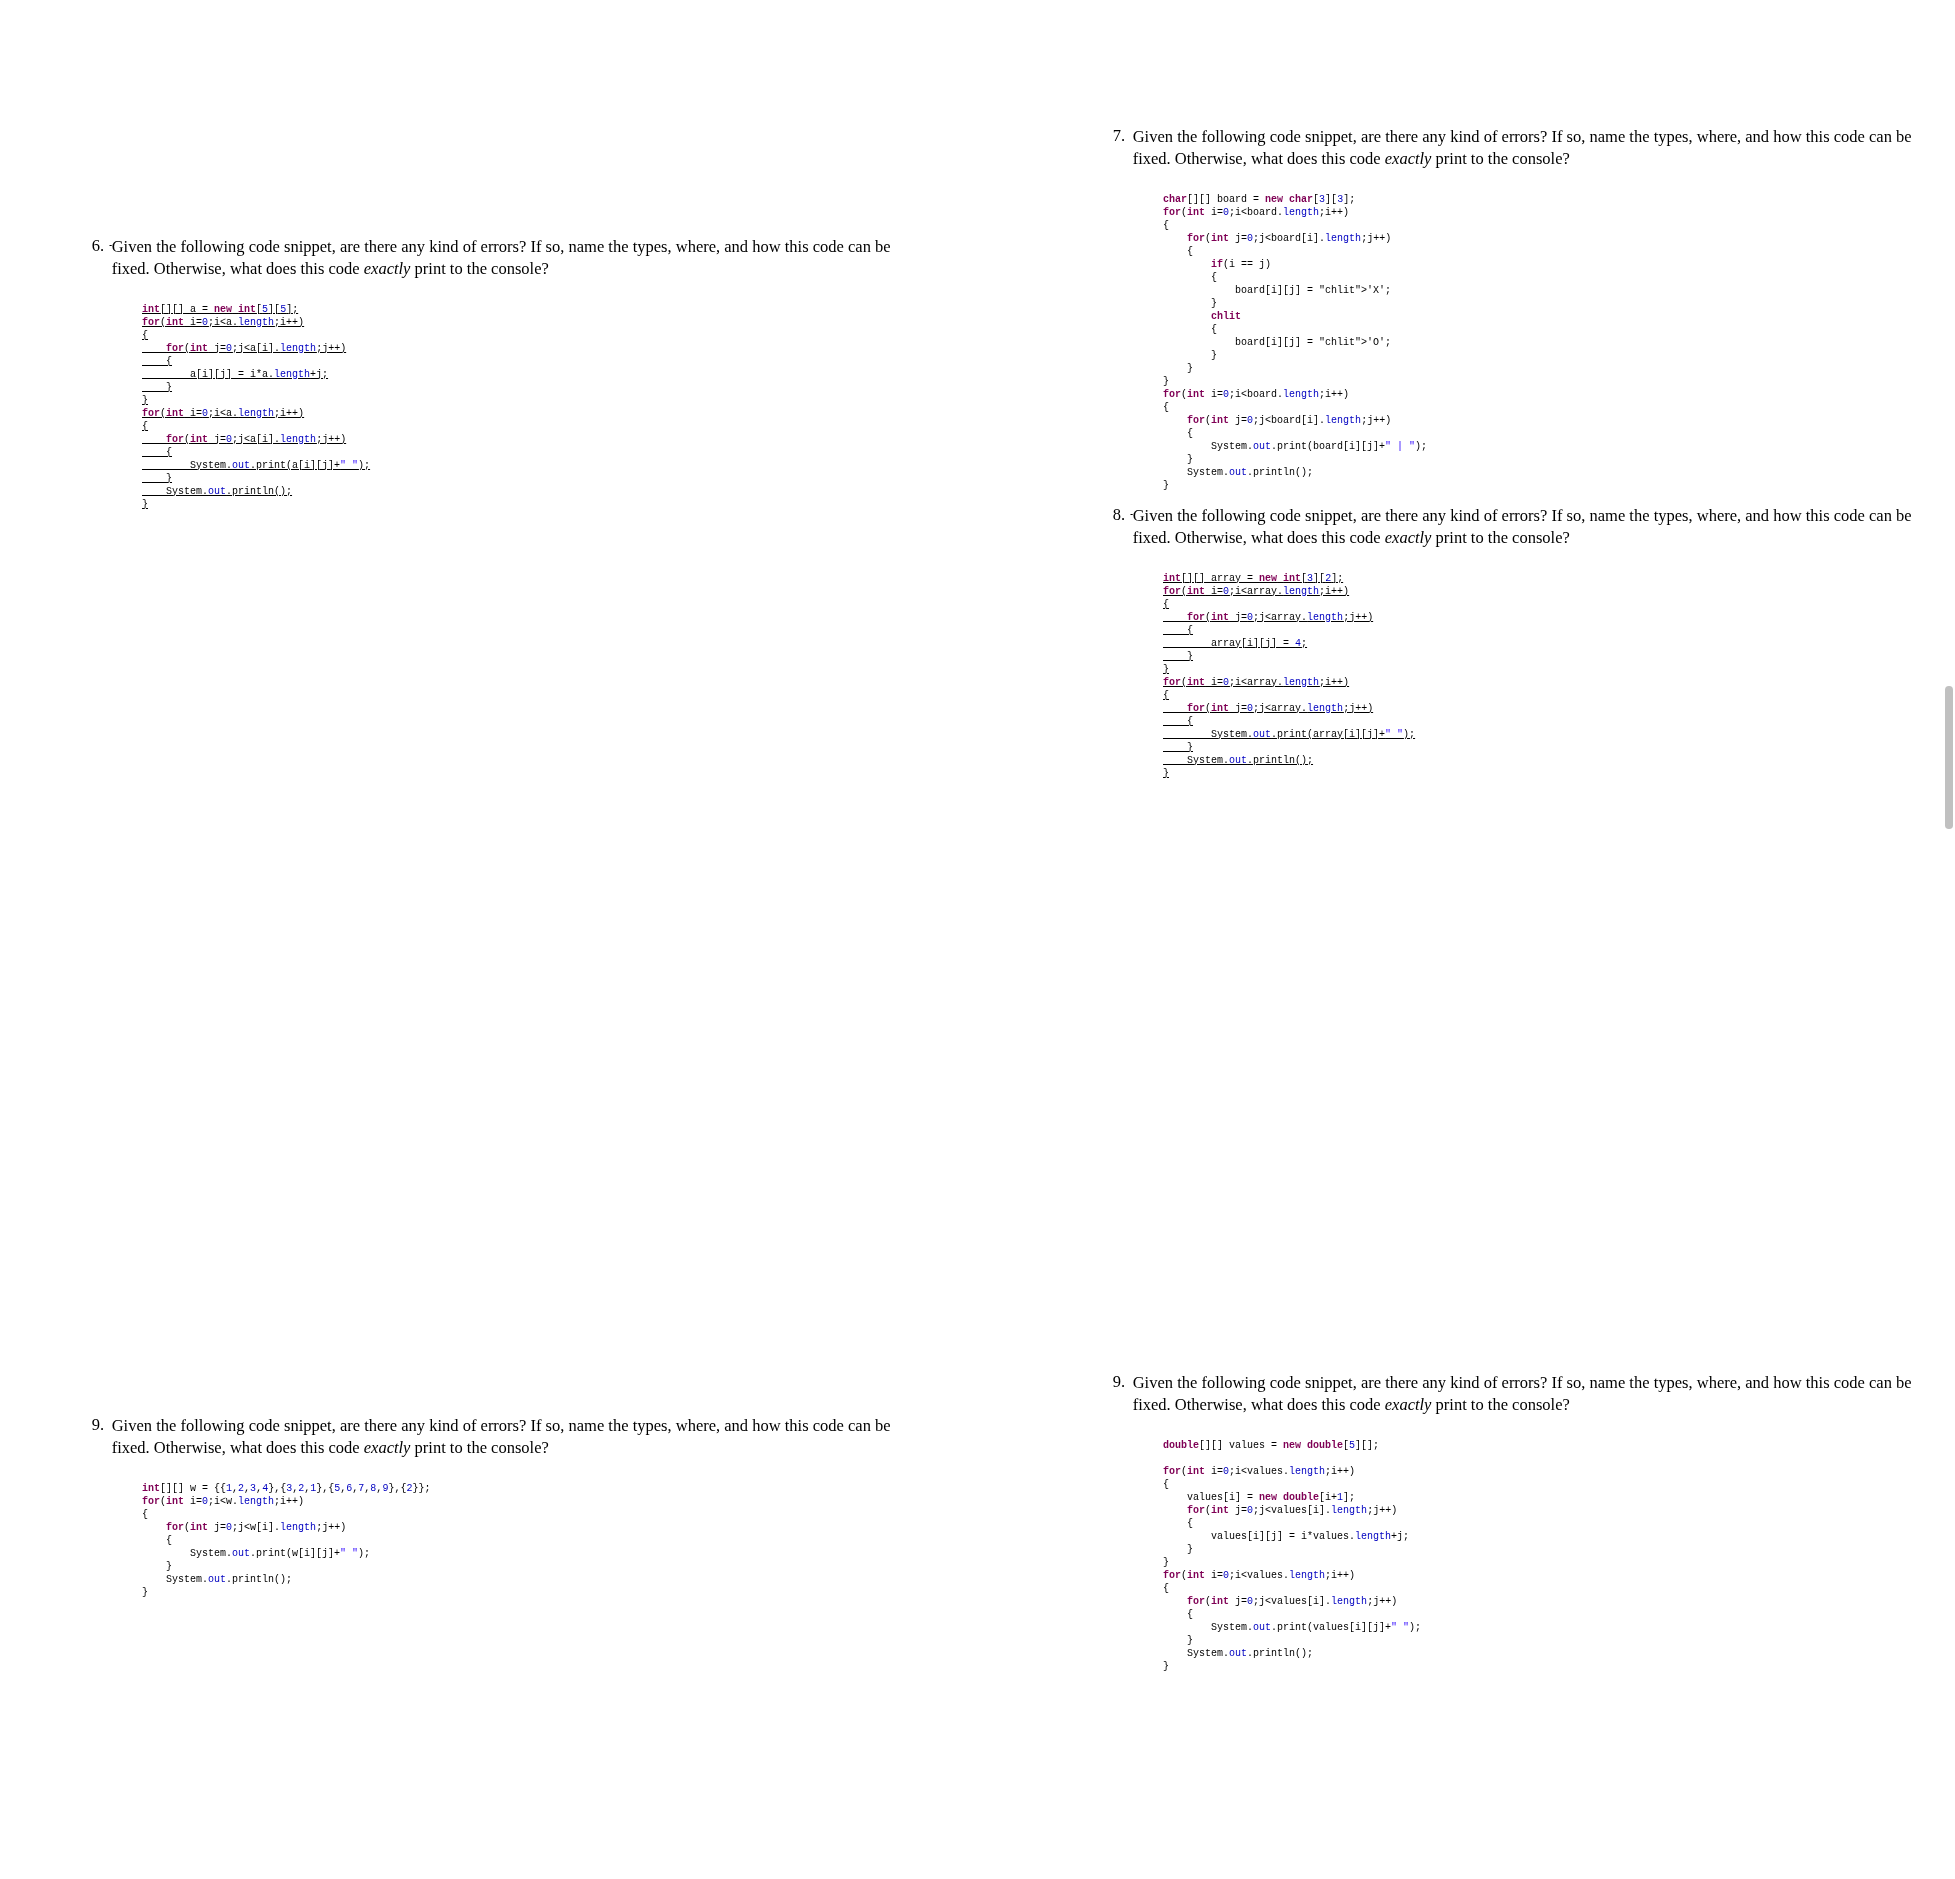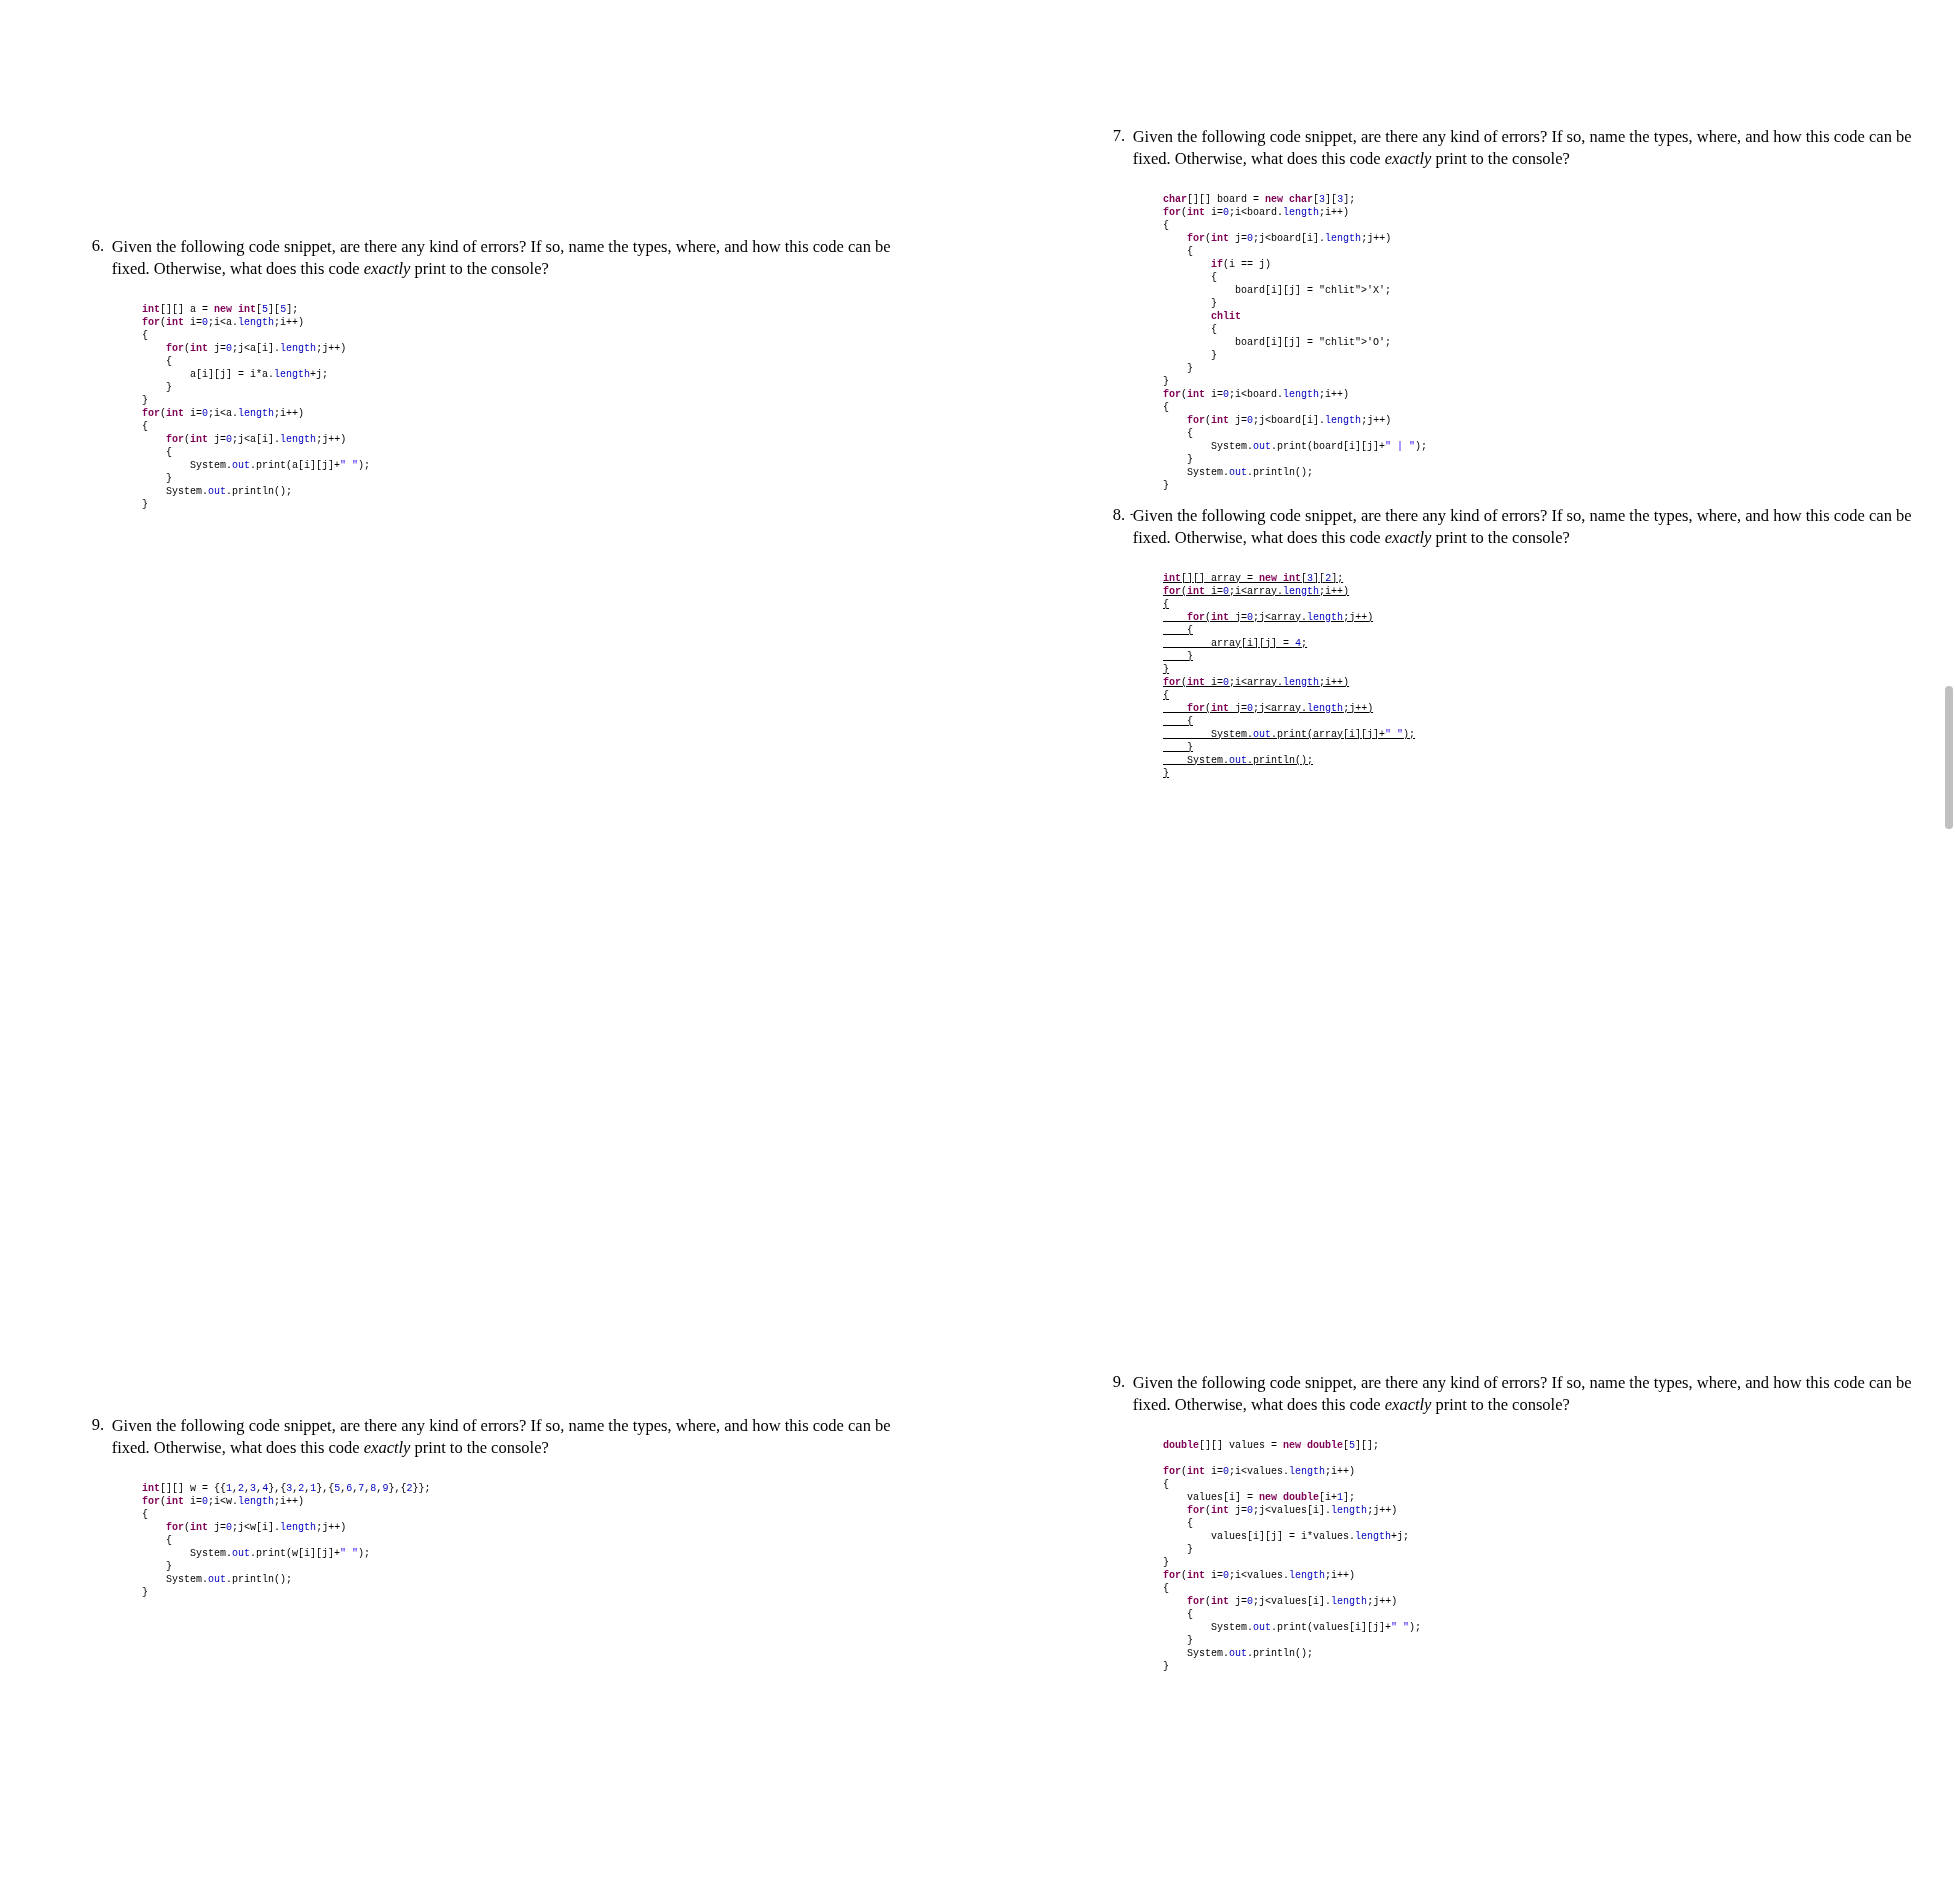--- a/index.html
+++ b/index.html
@@ -11,21 +11,21 @@
   }
   .page-container {
     width: 1955px;
     height: 1880px;
     position: relative;
     background: #fff;
   }
   .question {
     position: absolute;
   }
-  .q6 { left: 71px; top: 236px; width: 850px; }
+  .q6 { left: 71px; top: 236px; width: 850px; text-decoration: underline; }
   .q7 { left: 1092px; top: 126px; width: 850px; }
   .q8 { left: 1092px; top: 505px; width: 850px; text-decoration: underline; }
   .q9 { left: 71px; top: 1415px; width: 850px; }
   .q10{ left: 1092px; top: 1372px; width: 850px; }
 
   .qnum {
     display: inline-block;
     width: 33px;
     text-align: right;
     font-size: 16.5px;

